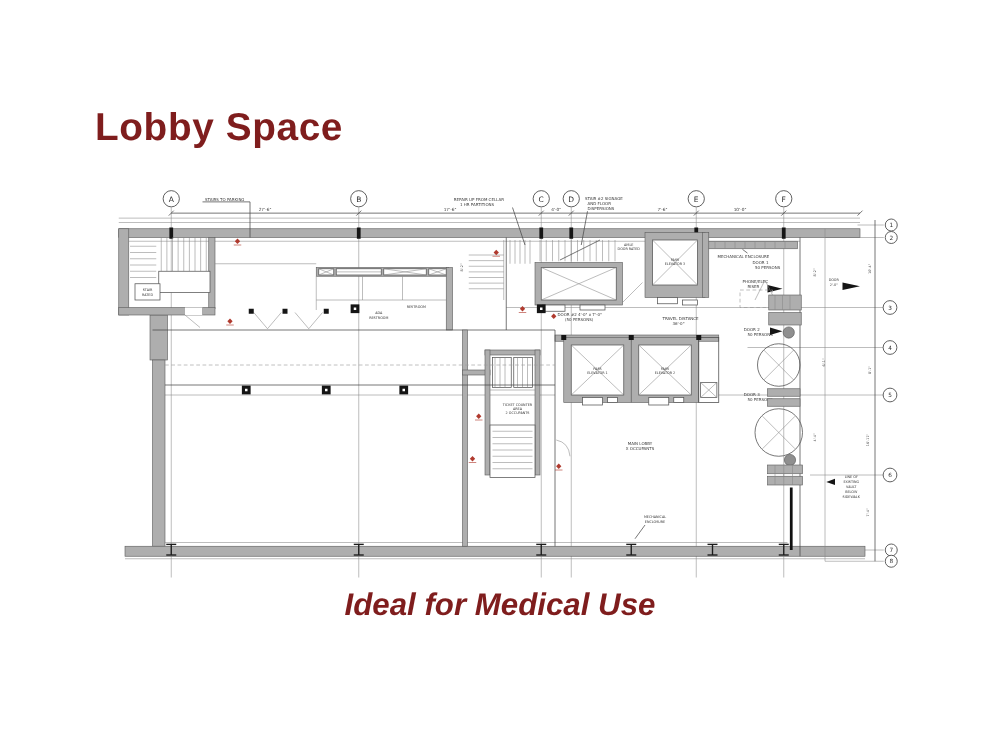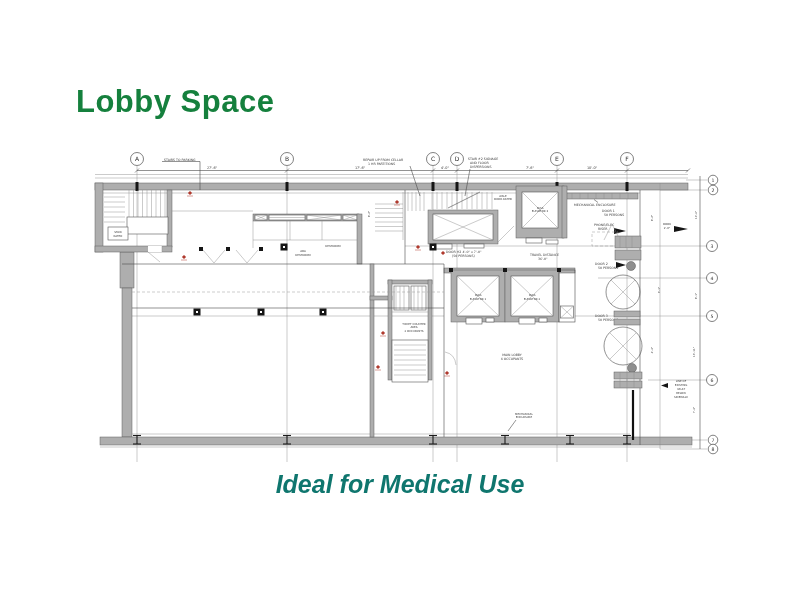--- a/index.html
+++ b/index.html
@@ -1,21 +1,21 @@
 <!DOCTYPE html>
 <html><head>
 <meta charset="utf-8">
 <style>
   html,body{margin:0;padding:0;background:#fff;}
   #stage{position:relative;width:800px;height:600px;background:#ffffff;overflow:hidden;
          font-family:"Liberation Sans",sans-serif;}
-  #title{position:absolute;left:76px;top:84px;font-size:31px;font-weight:700;color:#15803d;
+  #title{position:absolute;left:76px;top:84px;font-size:31px;font-weight:700;color:#7f1d1d;
          letter-spacing:.5px;}
   #caption{position:absolute;left:0;top:470px;width:800px;text-align:center;
-           font-size:25px;font-weight:700;font-style:italic;color:#0f766e;}
+           font-size:25px;font-weight:700;font-style:italic;color:#7f1d1d;}
   svg{position:absolute;left:0;top:0;}
   
   .wall{fill:#aeaeae;stroke:#5f5f5f;stroke-width:.5;}
   .ln{stroke:#4a4a4a;stroke-width:.6;fill:none;}
   .lt{stroke:#8a8a8a;stroke-width:.45;fill:none;}
   .dash{stroke:#9a9a9a;stroke-width:.5;fill:none;stroke-dasharray:3 2;}
   .inner{fill:#ffffff;stroke:#555;stroke-width:.6;}
   .bub{fill:#fff;stroke:#4a4a4a;stroke-width:.7;}
   .blk{fill:#151515;}
   .colmk{stroke:#1c1c1c;stroke-width:1.1;fill:none;}

